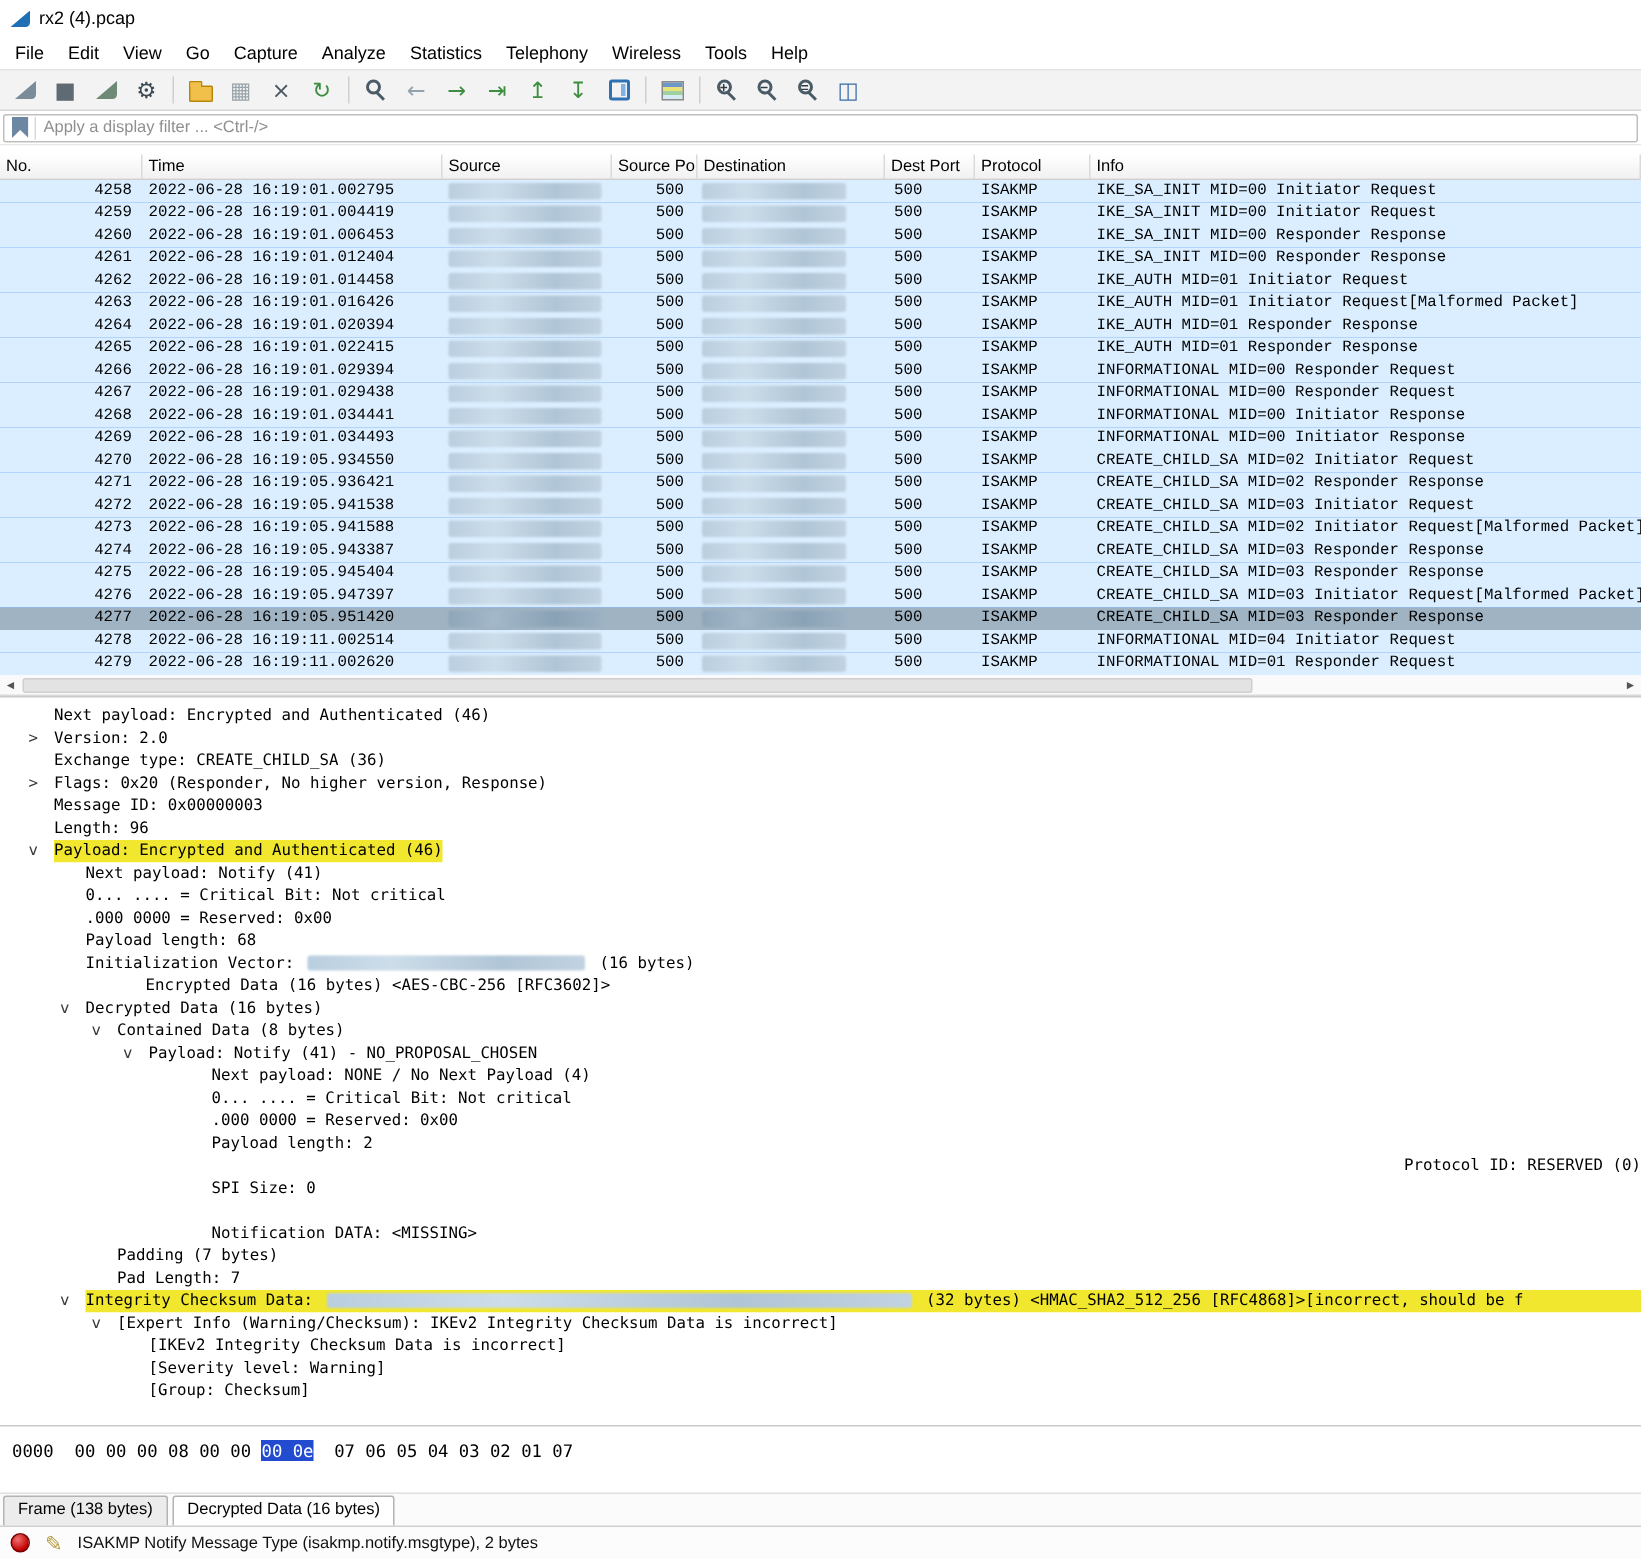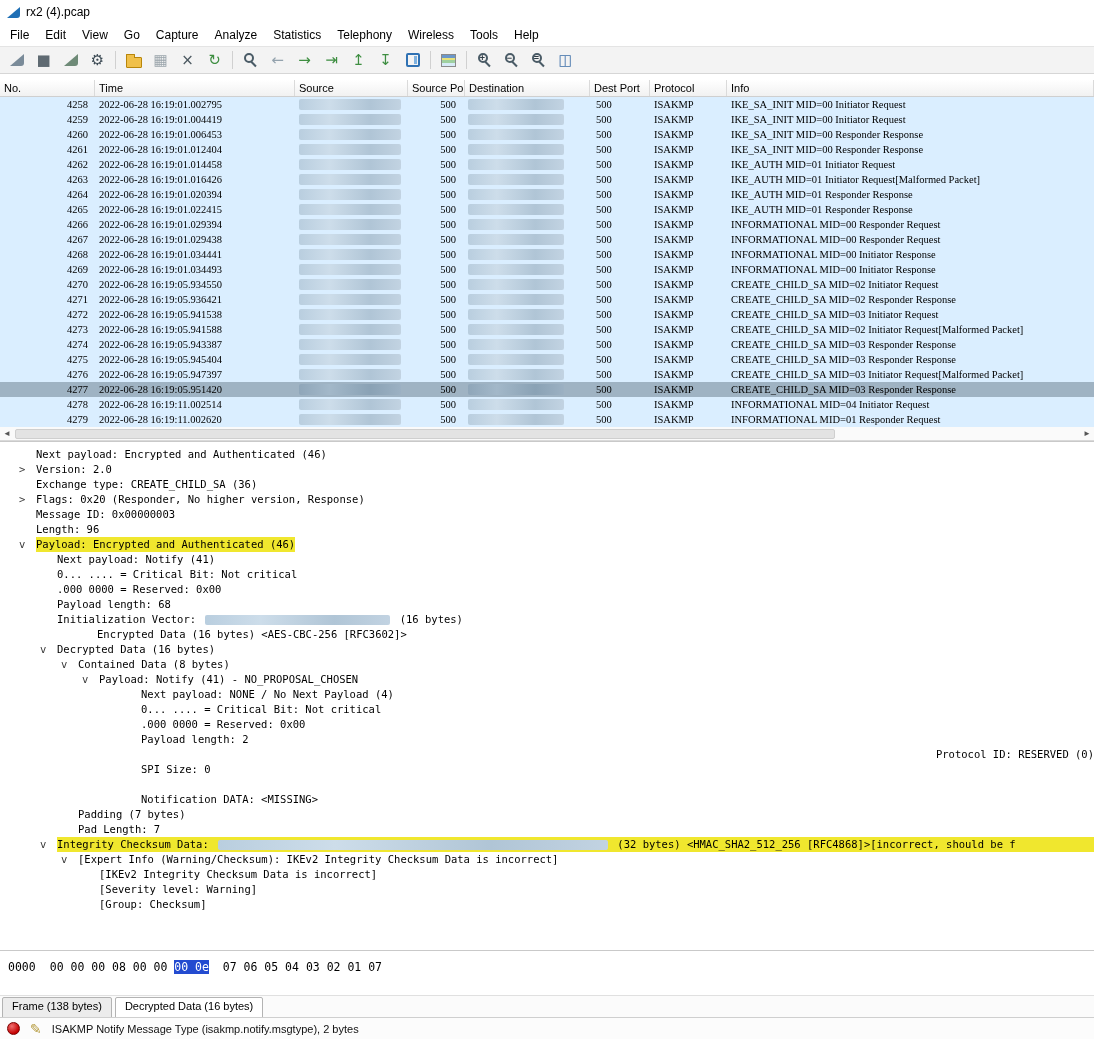--- a/index.html
+++ b/index.html
@@ -41,21 +41,21 @@
   .fdiv{width:1px;height:15px;background:#d8d8d8;margin-right:5px}
   .filterinput{flex:1;border:none;outline:none;font-size:11px;font-family:"Liberation Sans",sans-serif;color:#222;background:transparent}
   .filterinput::placeholder{color:#8f8f8f}
 
   .plist-gap{height:6px;background:#fff}
 
   
   .plist-header{height:17px;display:flex;background:linear-gradient(#ffffff,#f1f1f1);border-bottom:1px solid #cfcfcf;font-size:11px}
   .hcell{border-right:1px solid #dadada;padding:2px 0 0 4px;overflow:hidden;white-space:nowrap;cursor:default}
   .plist-body{height:330px;overflow:hidden;background:#3b82f6;
-    font-family:Liberation Serif, serif;font-size:10.5px}
+    font-family:Liberation Mono, monospace;font-size:10.5px}
   .prow{display:flex;height:15px;line-height:15px;background:#daeeff;white-space:pre;cursor:default}
   .prow.sel{background:#9fb3c3}
   .pcell{overflow:hidden}
   .c-no{width:95px;text-align:right;padding-right:7px}
   .c-time{width:200px;padding-left:4px}
   .c-source{width:113px;display:flex;align-items:center}
   .c-sport{width:57px;text-align:right;padding-right:9px}
   .c-dest{width:125px;display:flex;align-items:center}
   .c-dport{width:60px;padding-left:6px}
   .c-proto{width:77px;padding-left:4px}
@@ -190,20 +190,27 @@
       <div class="tbtn">
         <span class="mag">
           <i>=</i>
         </span>
       </div>
       <div class="tbtn">
         <span class="tglyph" style="color: rgb(61, 111, 168);">◫</span>
       </div>
     </div>
 
+  <div class="filterbar">
+    <div class="filterbox">
+      <span class="bookmark"></span>
+      <span class="fdiv"></span>
+      <input class="filterinput" type="text" placeholder="Apply a display filter ... &lt;Ctrl-/&gt;" style="">
+    </div>
+  </div>
 
   <div class="plist-gap"></div>
 
   <div class="plist-header">
       <div class="hcell" style="width: 95px;">No.</div>
       <div class="hcell" style="width: 200px;">Time</div>
       <div class="hcell" style="width: 113px;">Source</div>
       <div class="hcell" style="width: 57px;">Source Port</div>
       <div class="hcell" style="width: 125px;">Destination</div>
       <div class="hcell" style="width: 60px;">Dest Port</div>

